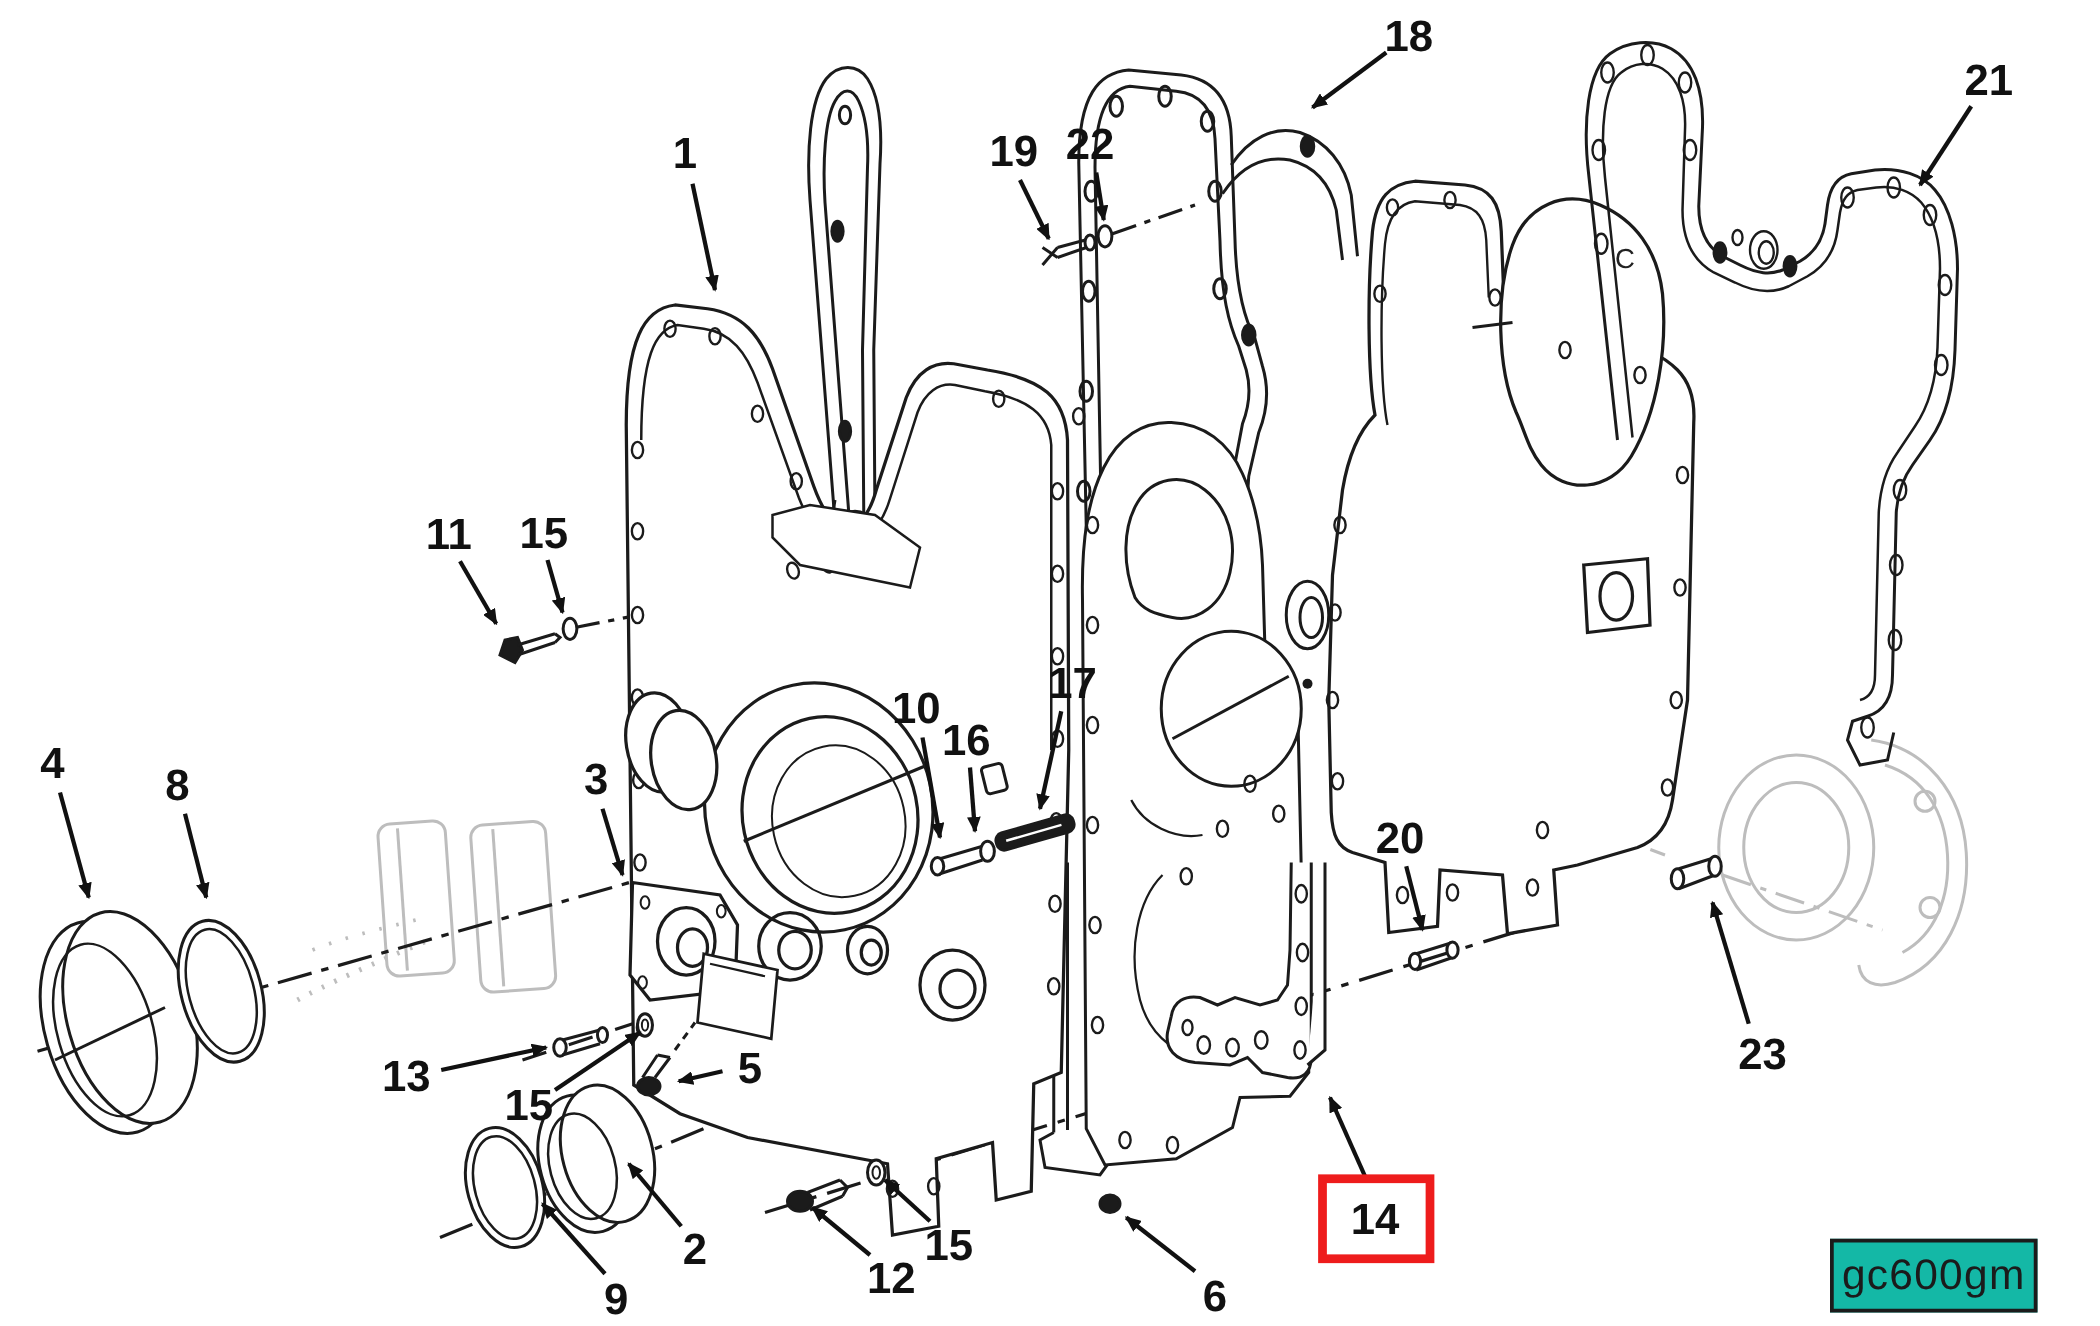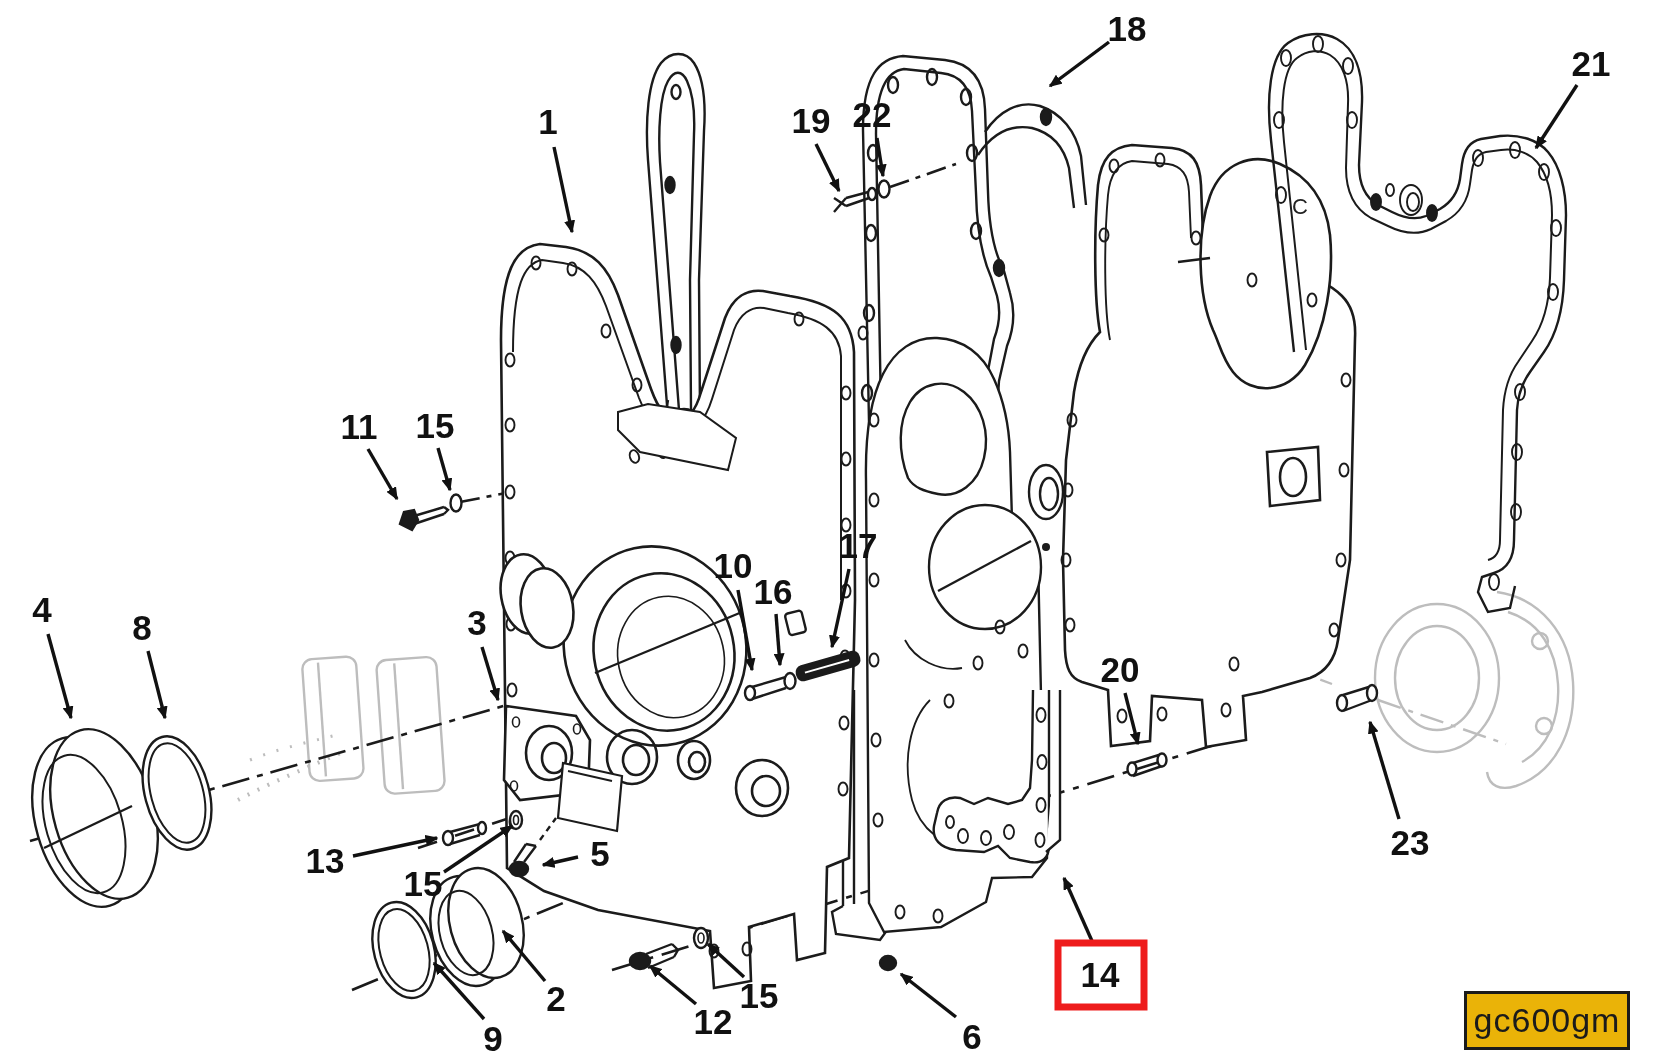--- a/index.html
+++ b/index.html
@@ -2,21 +2,21 @@
 <html><head>
 <meta charset="utf-8">
 <style>
   html,body{margin:0;padding:0;background:#fff;}
   #stage{position:relative;width:1680px;height:1061px;background:#ffffff;overflow:hidden;
          font-family:"Liberation Sans", sans-serif;}
   #drawing{position:absolute;left:0;top:0;}
   .callout-text{font-family:"Liberation Sans", sans-serif;font-weight:bold;font-size:35px;fill:#111;}
   .mark-text{font-family:"Liberation Sans", sans-serif;font-size:22px;fill:#222;}
   #figcode-box{position:absolute;right:50px;bottom:11px;width:160px;height:53px;
-               border:3px solid #1b1b1b;background:#eab308;display:flex;align-items:center;justify-content:center;
+               border:3px solid #1b1b1b;background:#14b8a6;display:flex;align-items:center;justify-content:center;
                font-size:34px;color:#1b1b1b;letter-spacing:1px;}
 </style>
 </head>
 <body>
 
 <div id="stage">
 
 <svg id="drawing" width="1680" height="1061" viewBox="0 0 1680 1061" xmlns="http://www.w3.org/2000/svg">
   <defs>
     <marker id="ah" markerWidth="13" markerHeight="11" refX="11.5" refY="5.5" orient="auto" markerUnits="userSpaceOnUse">

